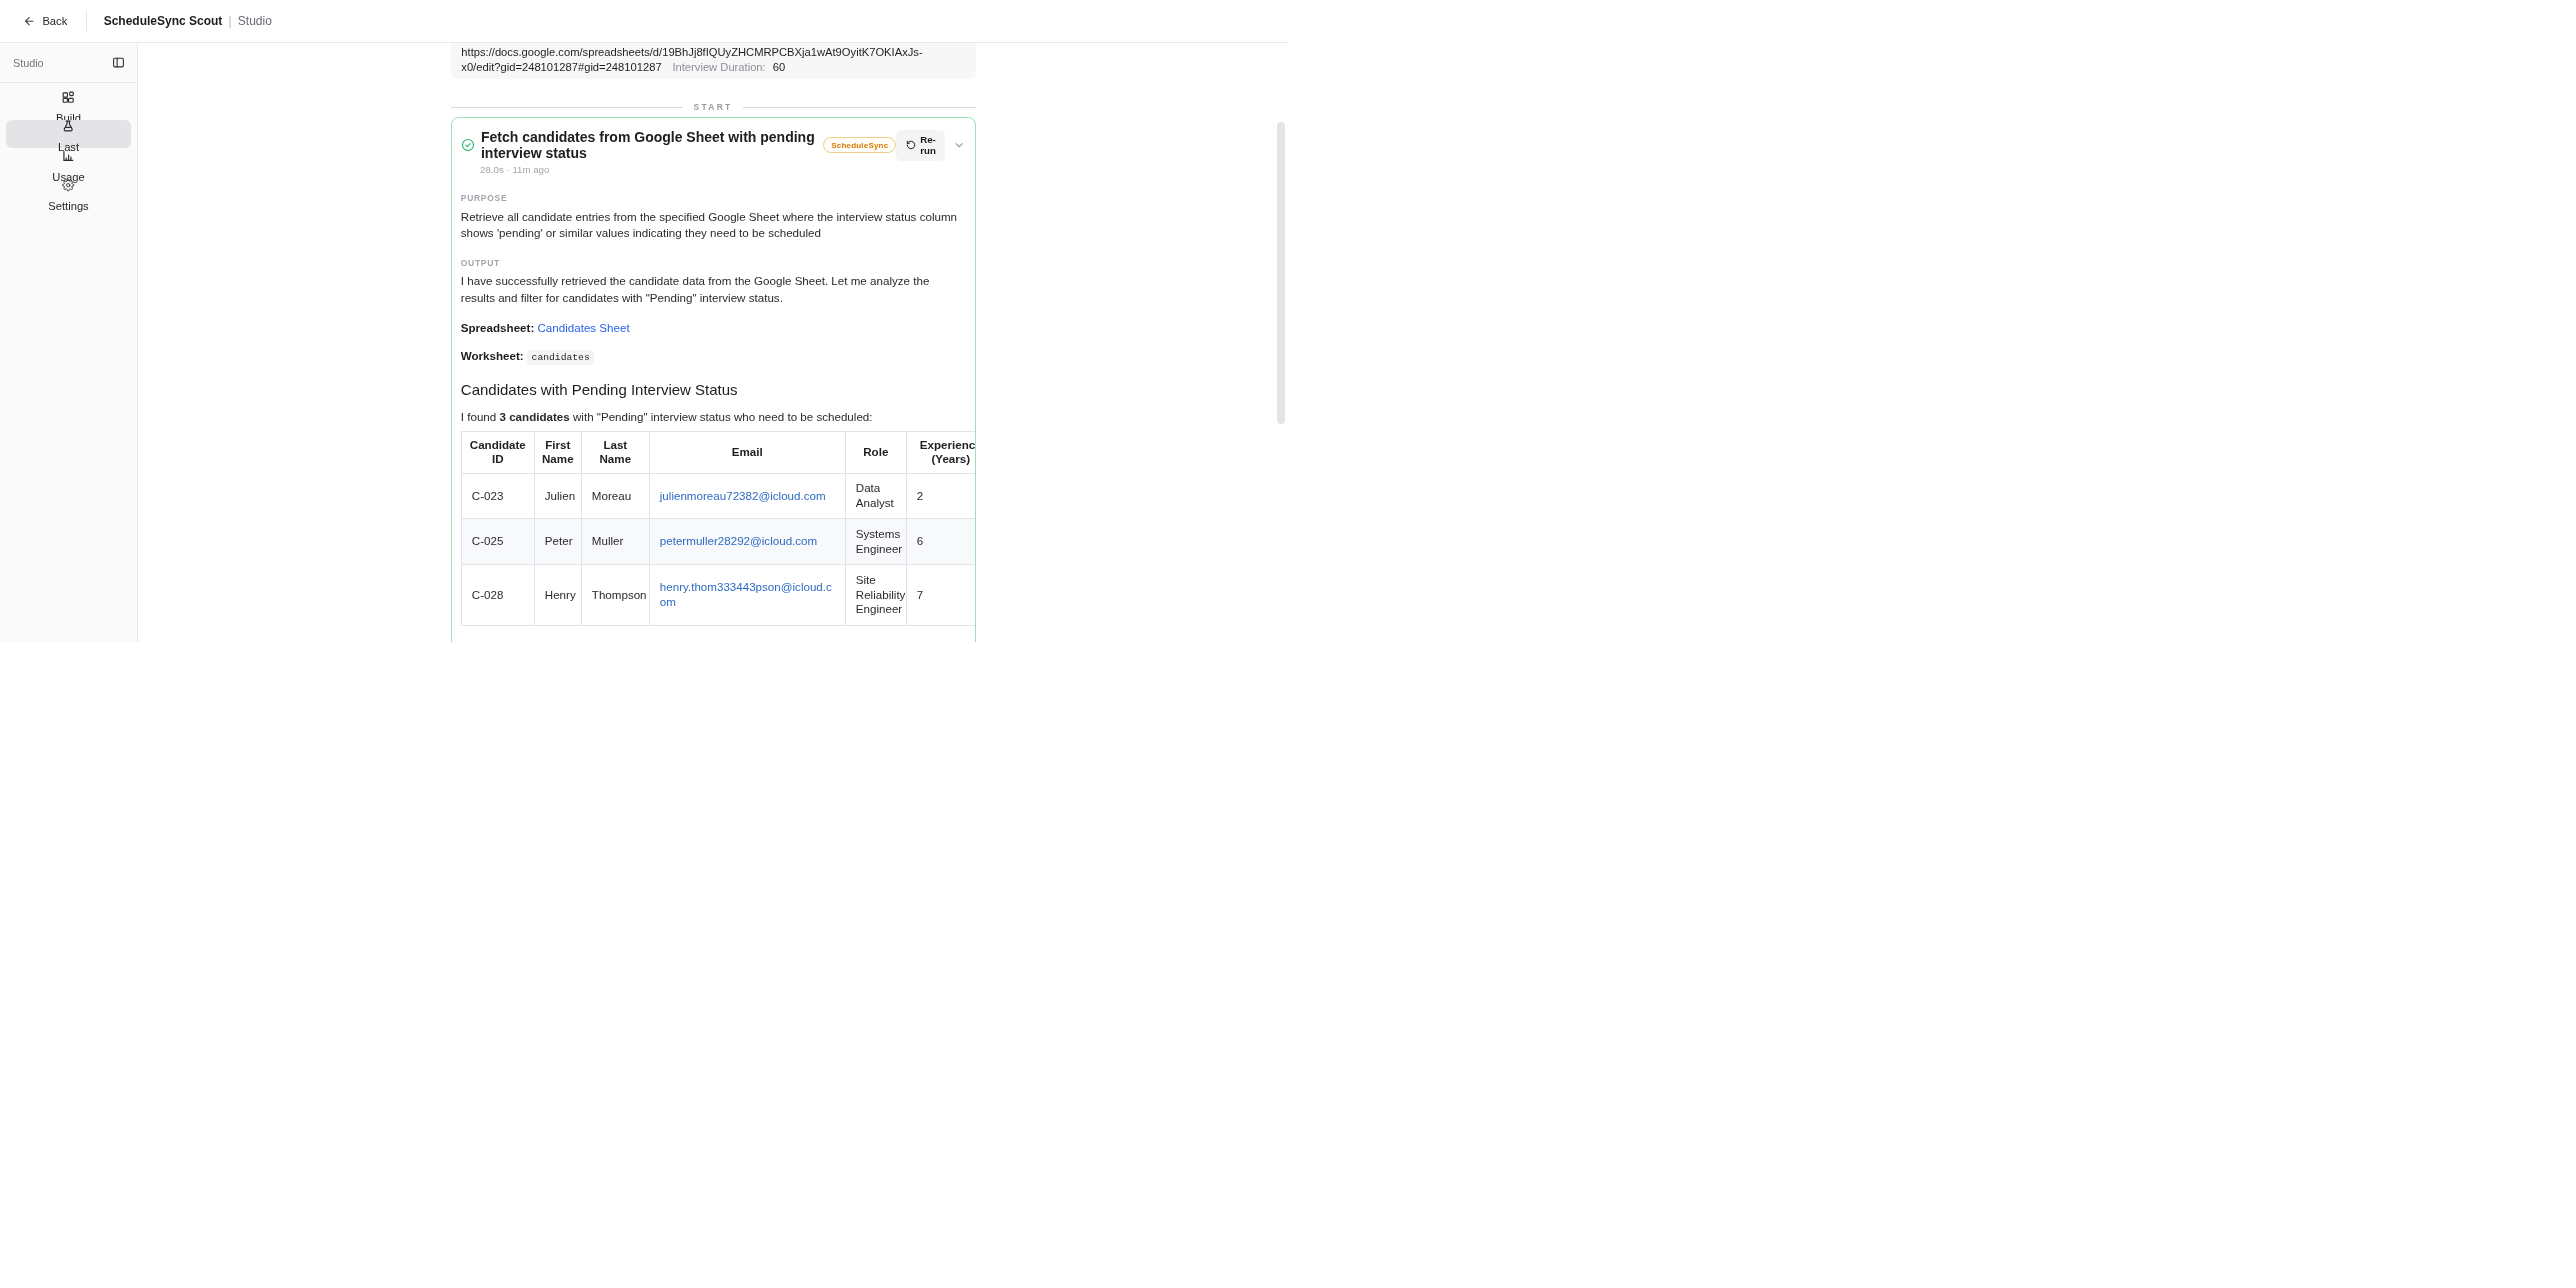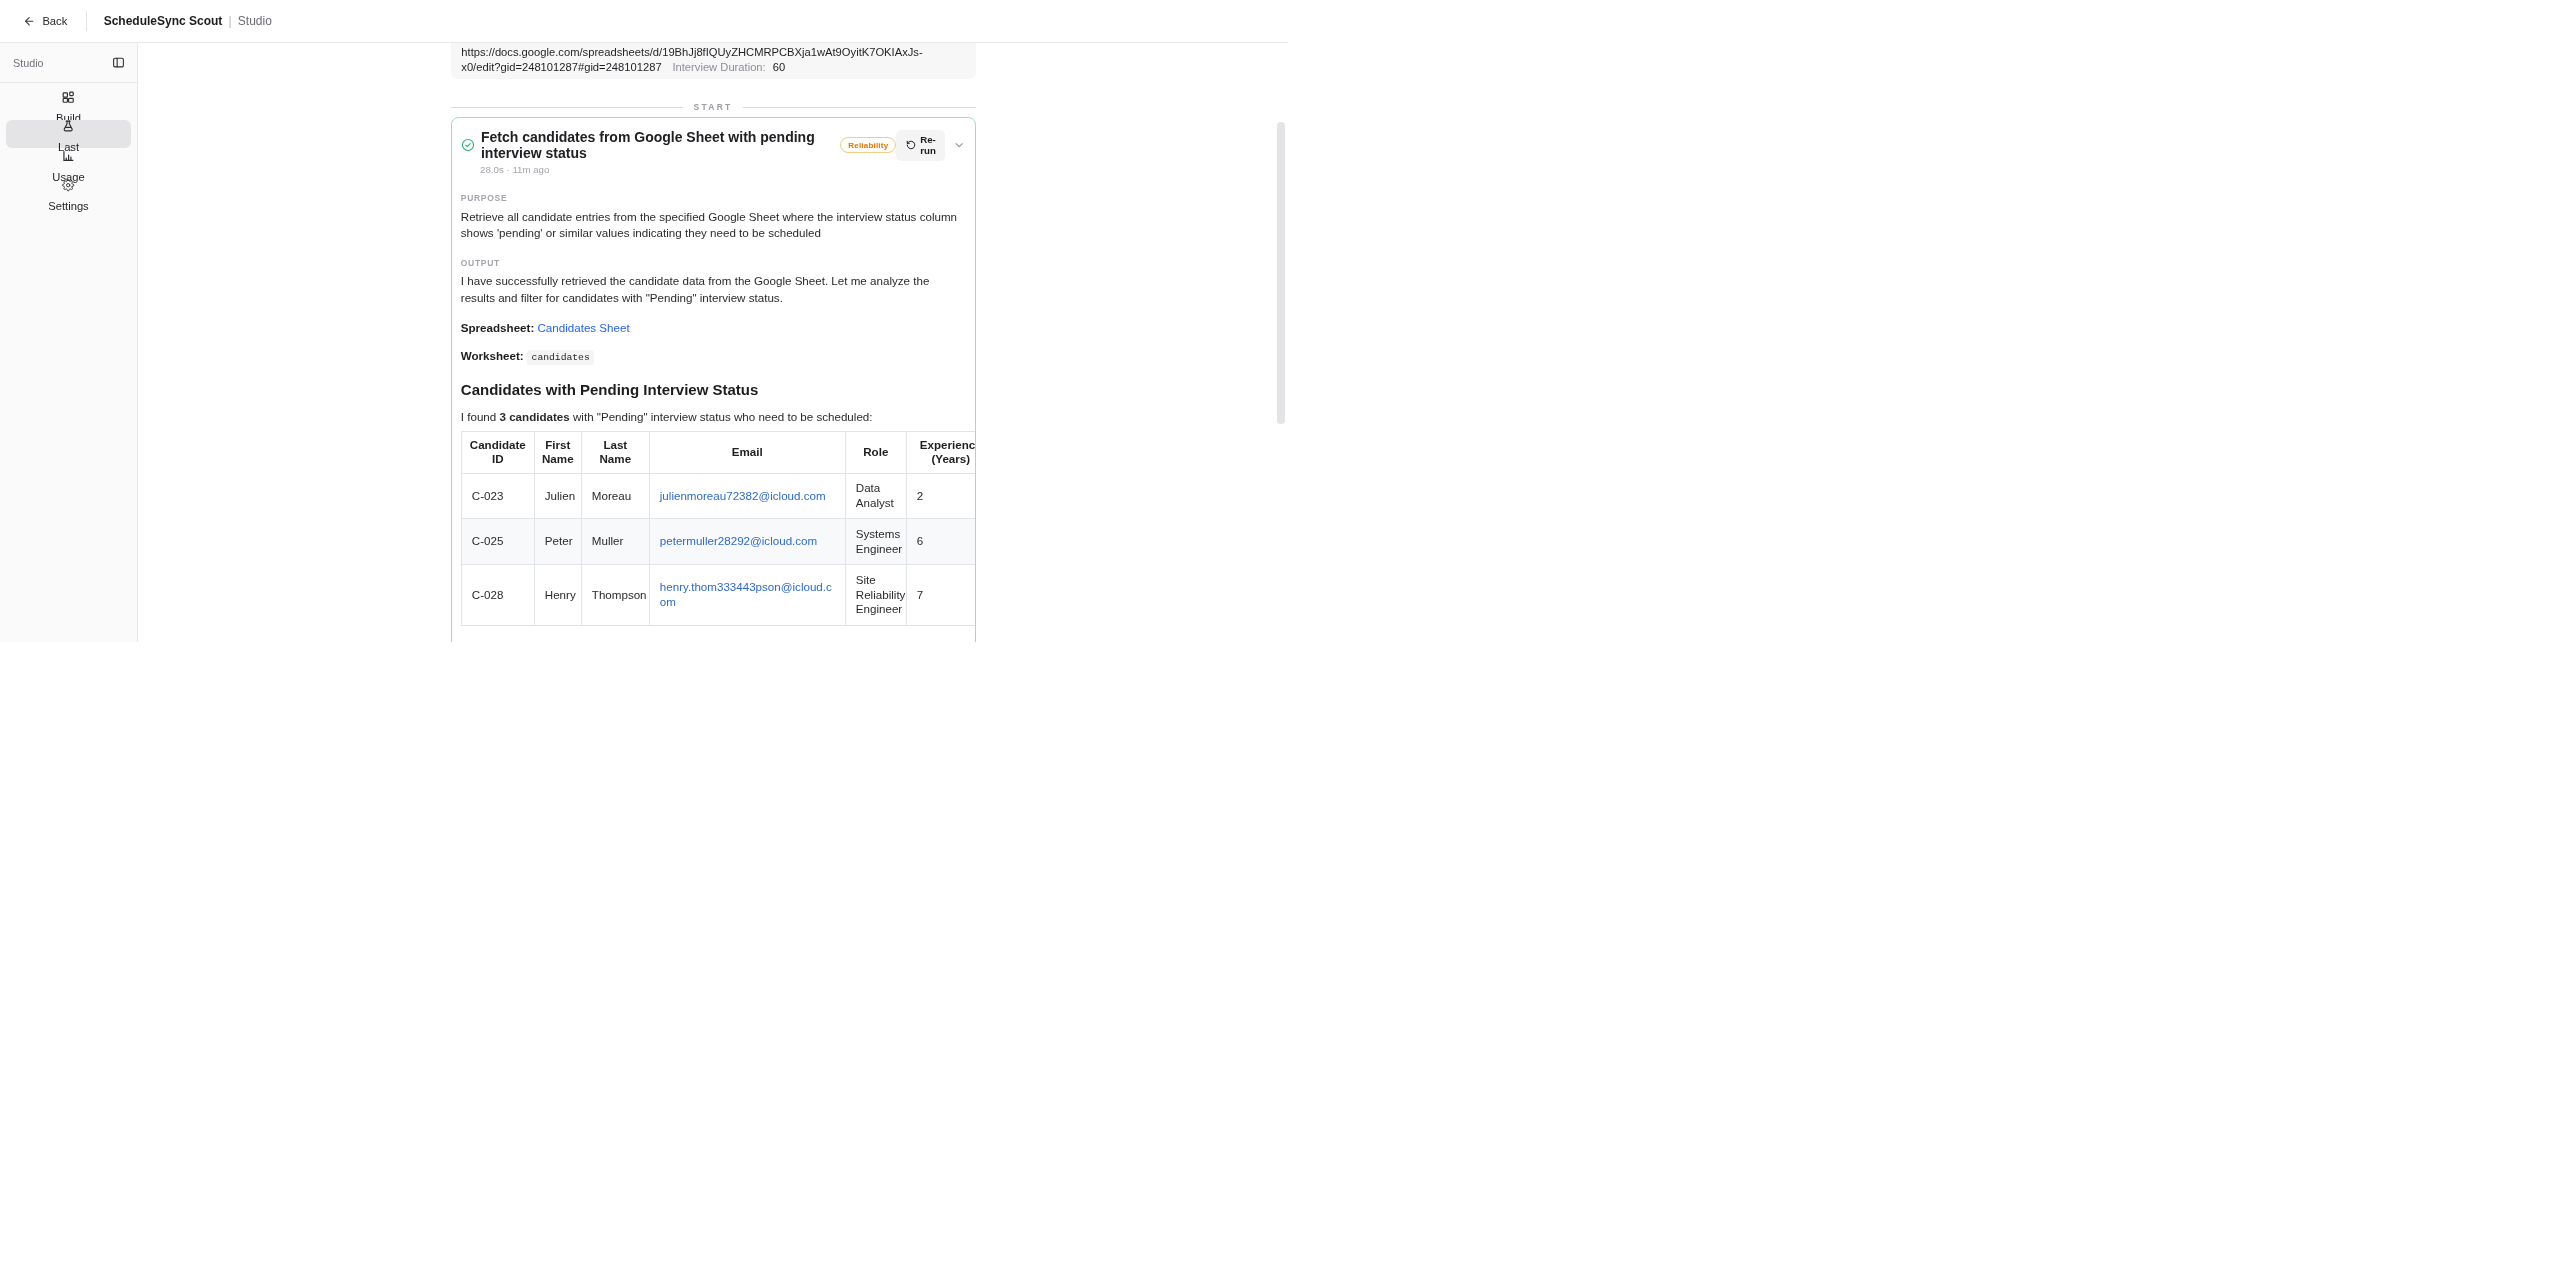--- a/index.html
+++ b/index.html
@@ -65,21 +65,21 @@
     color:#a4a4ad; }
   .sec-text { margin-top:5.4px; font-size:11.6px; line-height:16.6px; color:#2a2a2e; }
 
   .results-h2 { margin-top:19.3px; font-size:18px; font-weight:700; color:#1d1d20;
     padding-bottom:7px; border-bottom:0.8px solid #e4e4e7; }
   .kv { margin-top:14.7px; font-size:11.6px; color:#2a2a2e; }
   .kv b { font-weight:700; color:#1d1d20;text-align:right; }
   .link { color:#2563eb; text-decoration:none; cursor:pointer; }
   .code-chip { font-family:"Liberation Mono","DejaVu Sans Mono",monospace; font-size:9.7px;
     background:#f4f4f5; border-radius:3.1px; padding:1.9px 4.6px; color:#27272a; }
-  .results-h3 { margin-top:18.6px; font-size:15px; font-weight:700; color:#1d1d20; }
+  .results-h3 { margin-top:18.6px; font-size:15px; font-weight:400; color:#1d1d20; }
   .intro { margin-top:11.6px; font-size:11.6px; color:#2a2a2e; }
   .intro b { font-weight:700; }
 
   
   table.cand { margin-top:7.7px; border-collapse:collapse; table-layout:fixed; width:533px;
     font-size:11.6px; color:#2a2a2e; }
   .cand th, .cand td { border:0.8px solid #e1e3e8; }
   .cand th { font-weight:700; text-align:center; padding:6.2px 4.6px; line-height:14.3px;
     vertical-align:middle; color:#1f1f23; }
   .cand td { padding:7.7px 10px; vertical-align:middle; line-height:14.7px; }
@@ -186,21 +186,21 @@
 
         <section class="task-card">
           <div class="card-head">
             <span class="check-icon">
               <svg width="14" height="14" viewBox="0 0 24 24" fill="none" stroke="#2bb673" stroke-width="2" stroke-linecap="round" stroke-linejoin="round">
                   <circle cx="12" cy="12" r="9.5"></circle>
                   <path d="M8.2 12.3l2.5 2.5 5-5.2"></path>
                 </svg>
             </span>
             <span class="card-title">Fetch candidates from Google Sheet with pending interview status</span>
-            <span class="badge">Reliability</span>
+            <span class="badge">ScheduleSync</span>
             <span class="head-right">
               <button class="rerun-btn">
                 <span style="display:flex">
                   <svg width="10" height="10" viewBox="0 0 24 24" fill="none" stroke="#1b1b1f" stroke-width="2.4" stroke-linecap="round" stroke-linejoin="round">
                       <path d="M3 12a9 9 0 1 0 2.64-6.36L3 8"></path>
                       <path d="M3 3v5h5"></path>
                     </svg>
                 </span>
                 <span>Re-run</span>
               </button>

